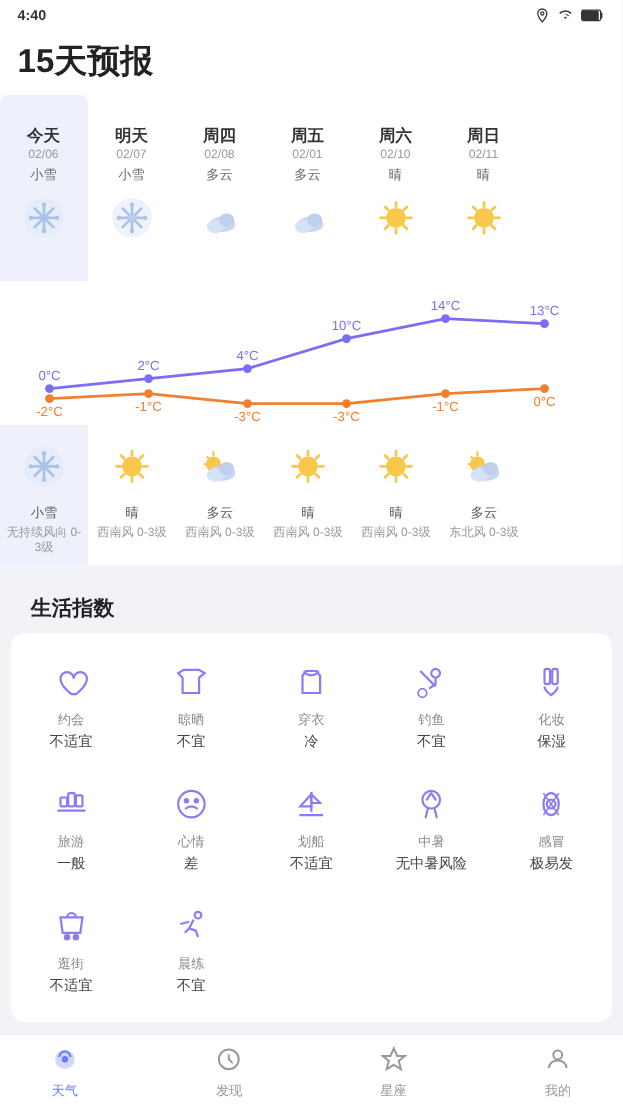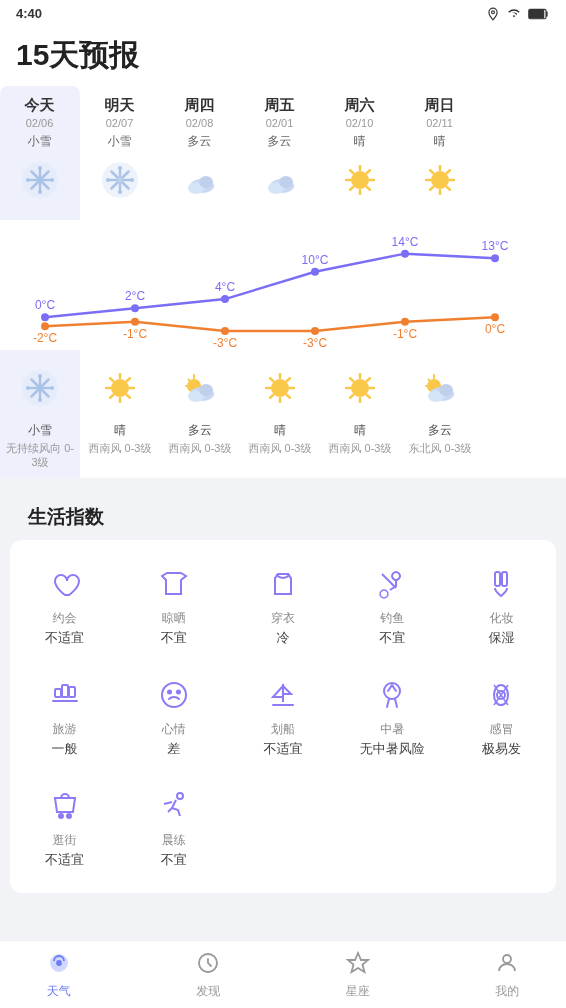--- a/index.html
+++ b/index.html
@@ -36,21 +36,21 @@
       margin: 0 0 10px 0;
       border-radius: 0;
       overflow: hidden;
     }
 
     .day-col {
       flex: 0 0 80px;
       display: flex;
       flex-direction: column;
       align-items: center;
-      padding: 10px 4px;
+      padding: 28px 4px;
       border-right: 1px solid transparent;
     }
     .day-col.today {
       background: #eef1fb;
       border-radius: 8px 8px 0 0;
     }
     .day-name {
       font-size: 15px;
       font-weight: 600;
       color: #333;

